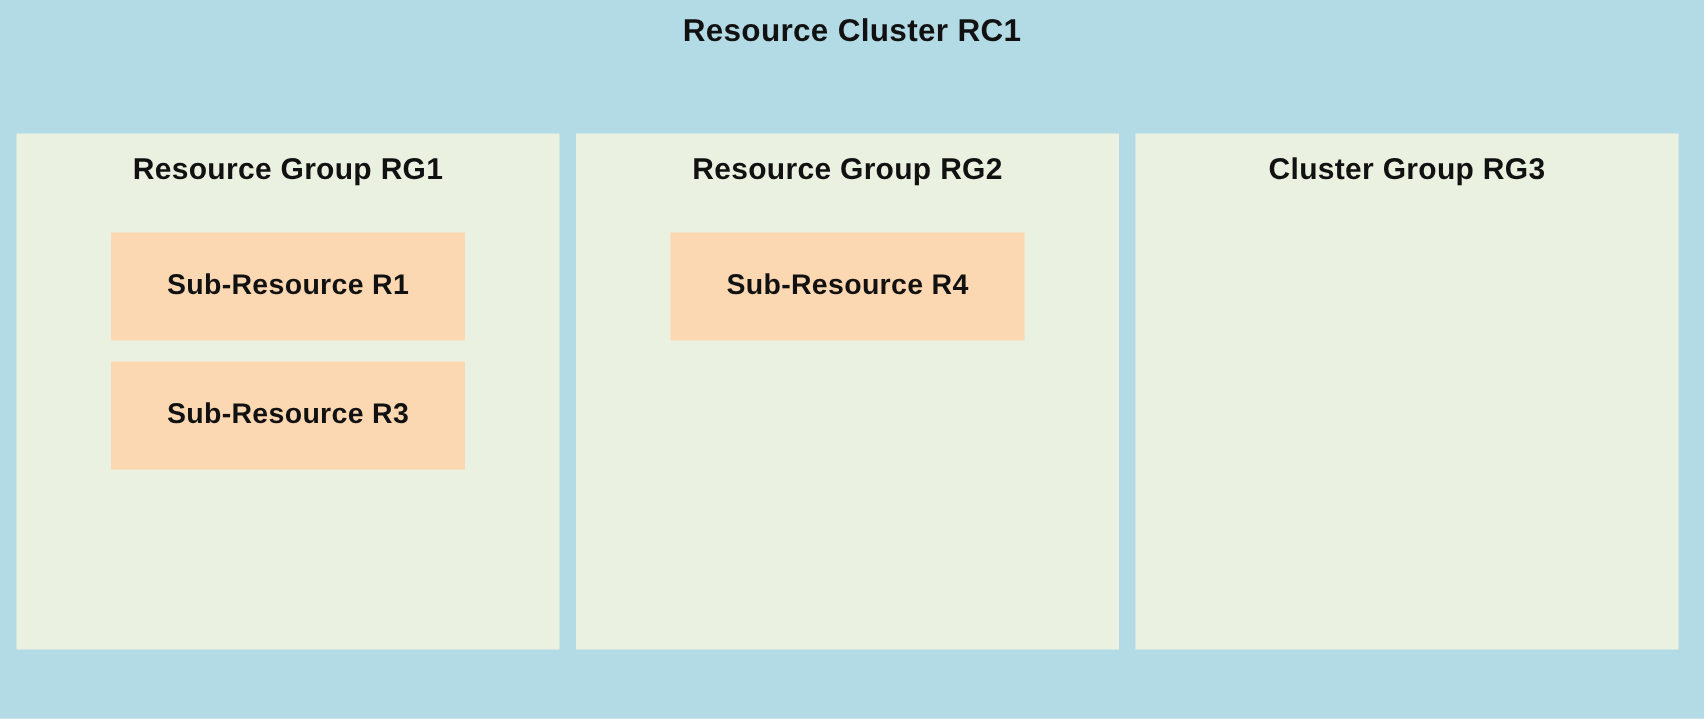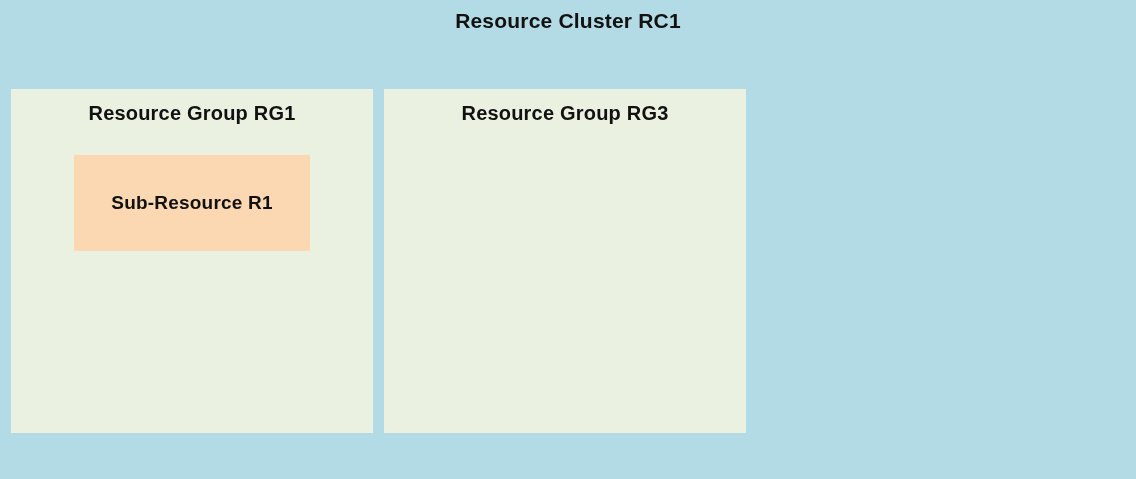--- a/index.html
+++ b/index.html
@@ -39,21 +39,21 @@
   }
   .group-title {
     margin-top: 12px;
     font-size: 20px;
     font-weight: 700;
     line-height: 24px;
     letter-spacing: 0.2px;
   }
   .resource-box {
     width: 236px;
-    height: 96px;
+    height: 72px;
     background: var(--resource-bg, #fbd7b2);
     display: flex;
     align-items: center;
     justify-content: center;
     font-size: 19px;
     font-weight: 700;
     letter-spacing: 0.2px;
     margin-top: 14px;
   }
   .resource-box.first {
@@ -65,21 +65,26 @@
 
 <div class="canvas">
 
   <div class="main-title">Resource Cluster RC1</div>
 
   <div class="groups-row">
 
     <div class="group-box">
       <div class="group-title">Resource Group RG1</div>
       <div class="resource-box first">Sub-Resource R1</div>
+      <div class="resource-box">Sub-Resource R3</div>
     </div>
 
+    <div class="group-box">
+      <div class="group-title">Resource Group RG2</div>
+      <div class="resource-box first">Sub-Resource R4</div>
+    </div>
 
     <div class="group-box">
-      <div class="group-title">Resource Group RG3</div>
+      <div class="group-title">Cluster Group RG3</div>
     </div>
 
   </div>
 </div>
 
 </body></html>

